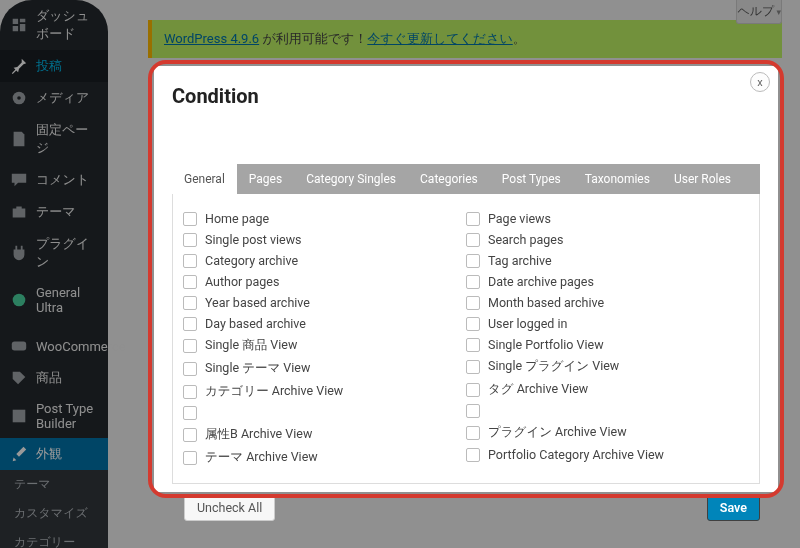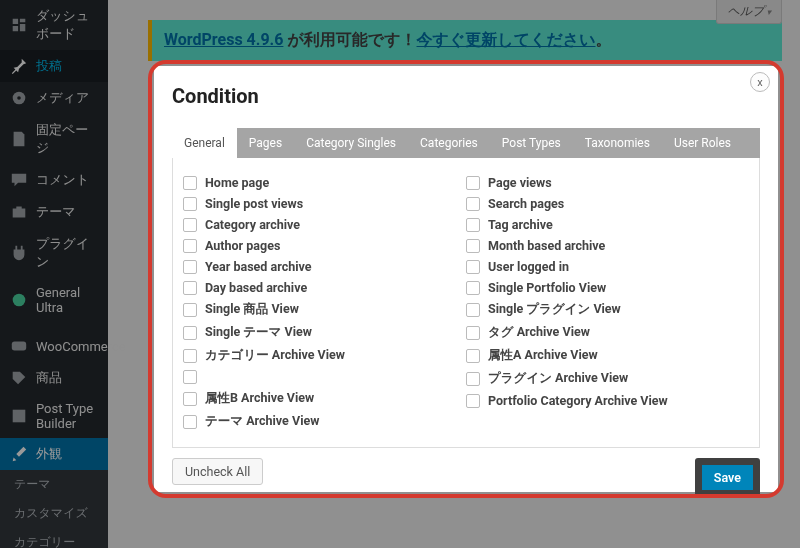--- a/index.html
+++ b/index.html
@@ -1,51 +1,51 @@
 <!DOCTYPE html>
 <html><head>
 <meta charset="utf-8">
 <style>
   * { box-sizing: border-box; margin: 0; padding: 0; }
   html, body { width: 800px; height: 548px; overflow: hidden; font-family: -apple-system, BlinkMacSystemFont, "Segoe UI", Roboto, "Helvetica Neue", Arial, sans-serif; font-size: 13px; background: #f1f1f1; }
   .overlay { position: absolute; inset: 0; background: rgba(0,0,0,0.4); z-index: 50; }
   
-  .sidebar { position: absolute; left:0; top:0; width:108px; height:548px; background:#23282d; color:#eee; z-index:10; }
+  .sidebar { position: absolute; left:0; top:0; width:108px; height:548px; background:#23282d; color:#eee; z-index:10;border-radius:32px; }
   .sb-item { display:flex; align-items:center; padding:7px 8px 7px 10px; color:#eee; font-size:13px; cursor:pointer; position:relative; }
   .sb-item.active { background:#0073aa; color:#fff; }
   .sb-item.current { background:#191e23; color:#00b9eb; }
   .sb-item .ico { width:18px; height:18px; margin-right:8px; display:inline-block; fill:#a0a5aa; flex-shrink:0; }
   .sb-item.active .ico, .sb-item.current .ico { fill:#fff; }
   .sb-sub { background:#32373c; }
   .sb-sub .sb-subitem { padding:6px 10px 6px 14px; color:#b4b9be; font-size:12px; cursor:pointer; }
   .sb-sub .sb-subitem.sel { color:#fff; font-weight:600; }
   .sb-item .arrow { position:absolute; right:-8px; top:50%; transform:translateY(-50%); width:0;height:0; border-top:8px solid transparent; border-bottom:8px solid transparent; border-right:8px solid #f1f1f1; }
   
   .main { position:absolute; left:130px; top:0; right:0; height:548px; background:#f1f1f1; }
-  .helpbtn { position:absolute; top:0; right:18px; background:#e5e5e5; border:1px solid #ccc; border-top:none; padding:3px 10px; font-size:12px; color:#555; border-radius:0 0 3px 3px; cursor:pointer;font-style:italic; }
+  .helpbtn { position:absolute; top:0; right:18px; background:#e5e5e5; border:1px solid #ccc; border-top:none; padding:3px 0; font-size:12px; color:#555; border-radius:0 0 3px 3px; cursor:pointer; }
   .helpbtn::after { content:" ▾"; font-size:9px; color:#888; }
-  .notice { margin:20px 18px 0 18px; background:#5eead4; border-left:4px solid #ffb900; padding:10px 12px; font-size:16px; color:#444;font-weight:bold; }
+  .notice { margin:20px 18px 0 18px; background:#bef264; border-left:4px solid #ffb900; padding:10px 12px; font-size:13px; color:#444; }
   .notice a { color:#0073aa; text-decoration:underline; }
   
   .modal-frame { position:absolute; left:148px; top:60px; width:636px; height:438px; z-index:100; }
   .modal-border { position:absolute; inset:0; border:4px solid #d43a2f; border-radius:18px; pointer-events:none; z-index:110; }
   .modal { position:absolute; inset:6px; background:#fff; z-index:105; padding:18px 18px 14px 18px; display:flex; flex-direction:column; }
   .modal-close { position:absolute; top:6px; right:8px; width:20px; height:20px; border:1px solid #bbb; border-radius:50%; font-size:11px; color:#666; display:flex; align-items:center; justify-content:center; cursor:pointer; background:#fdfdfd; }
   .modal-title { font-size:20px; font-weight:700; color:#222; margin-bottom:20px; }
-  .tabbar { background:#a5a5a5; display:flex; }
+  .tabbar { background:#a5a5a5; display:flex;margin-top:36px; }
   .tab { padding:8px 12px; color:#fff; font-size:12px; cursor:pointer; }
   .tab.active { background:#fff; color:#555; }
   .tab-body { border:1px solid #ddd; border-top:none; flex:1; padding:14px 10px; display:flex; }
   .col { flex:1; }
-  .chk-row { display:flex; align-items:center; padding:3px 0; font-size:12.5px; color:#444;font-weight:bold; }
+  .chk-row { display:flex; align-items:center; padding:3px 0; font-size:12.5px; color:#444; }
   .chk { width:14px; height:14px; border:1px solid #bbb; border-radius:2px; margin-right:8px; background:#fff; cursor:pointer; flex-shrink:0; }
-  .modal-footer { display:flex; justify-content:space-between; align-items:flex-start; padding-top:10px; }
+  .modal-footer { display:flex; justify-content:space-between; align-items:flex-end; padding-top:10px;margin-left:12px; }
   .btn { padding:5px 12px; font-size:12.5px; border-radius:3px; cursor:pointer; }
   .btn-default { background:#f7f7f7; border:1px solid #ccc; color:#555; }
-  .btn-primary { background:#0085ba; border:7px solid #404040; color:#fff; font-weight:600; }
+  .btn-primary { background:#0085ba; border:1px solid #404040; color:#fff; font-weight:600; }
 </style>
 </head>
 <body>
 
 <div class="sidebar">
   <div class="sb-item">
     <svg class="ico" viewBox="0 0 20 20">
         <path d="M3 3h6v6H3zM11 3h6v4h-6zM11 9h6v8h-6zM3 11h6v6H3z"></path>
       </svg>
     <span>ダッシュボード</span>
@@ -209,41 +209,44 @@
           <div class="chk-row">
             <span class="chk"></span>
             <span>Search pages</span>
           </div>
           <div class="chk-row">
             <span class="chk"></span>
             <span>Tag archive</span>
           </div>
           <div class="chk-row">
             <span class="chk"></span>
+            <span>Date archive pages</span>
+          </div>
+          <div class="chk-row">
+            <span class="chk"></span>
             <span>Month based archive</span>
           </div>
           <div class="chk-row">
             <span class="chk"></span>
             <span>User logged in</span>
           </div>
           <div class="chk-row">
             <span class="chk"></span>
             <span>Single Portfolio View</span>
           </div>
           <div class="chk-row">
             <span class="chk"></span>
             <span>Single プラグイン View</span>
           </div>
           <div class="chk-row">
             <span class="chk"></span>
             <span>タグ Archive View</span>
           </div>
           <div class="chk-row">
             <span class="chk"></span>
-            <span>属性A Archive View</span>
           </div>
           <div class="chk-row">
             <span class="chk"></span>
             <span>プラグイン Archive View</span>
           </div>
           <div class="chk-row">
             <span class="chk"></span>
             <span>Portfolio Category Archive View</span>
           </div>
         </div>

